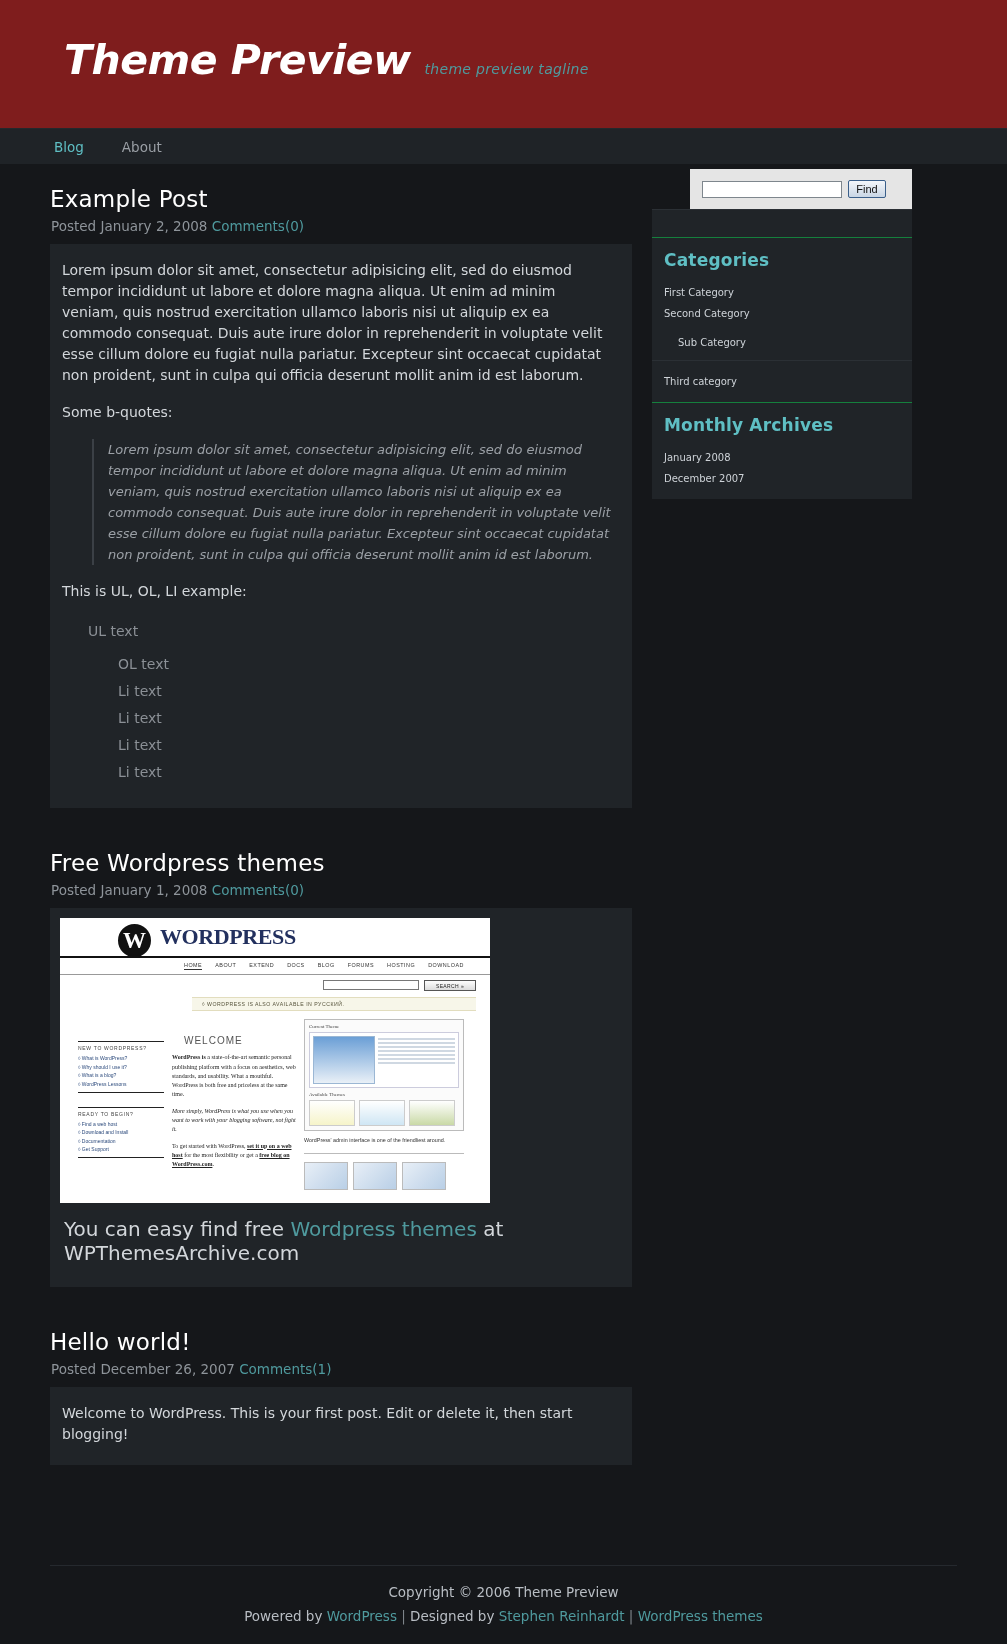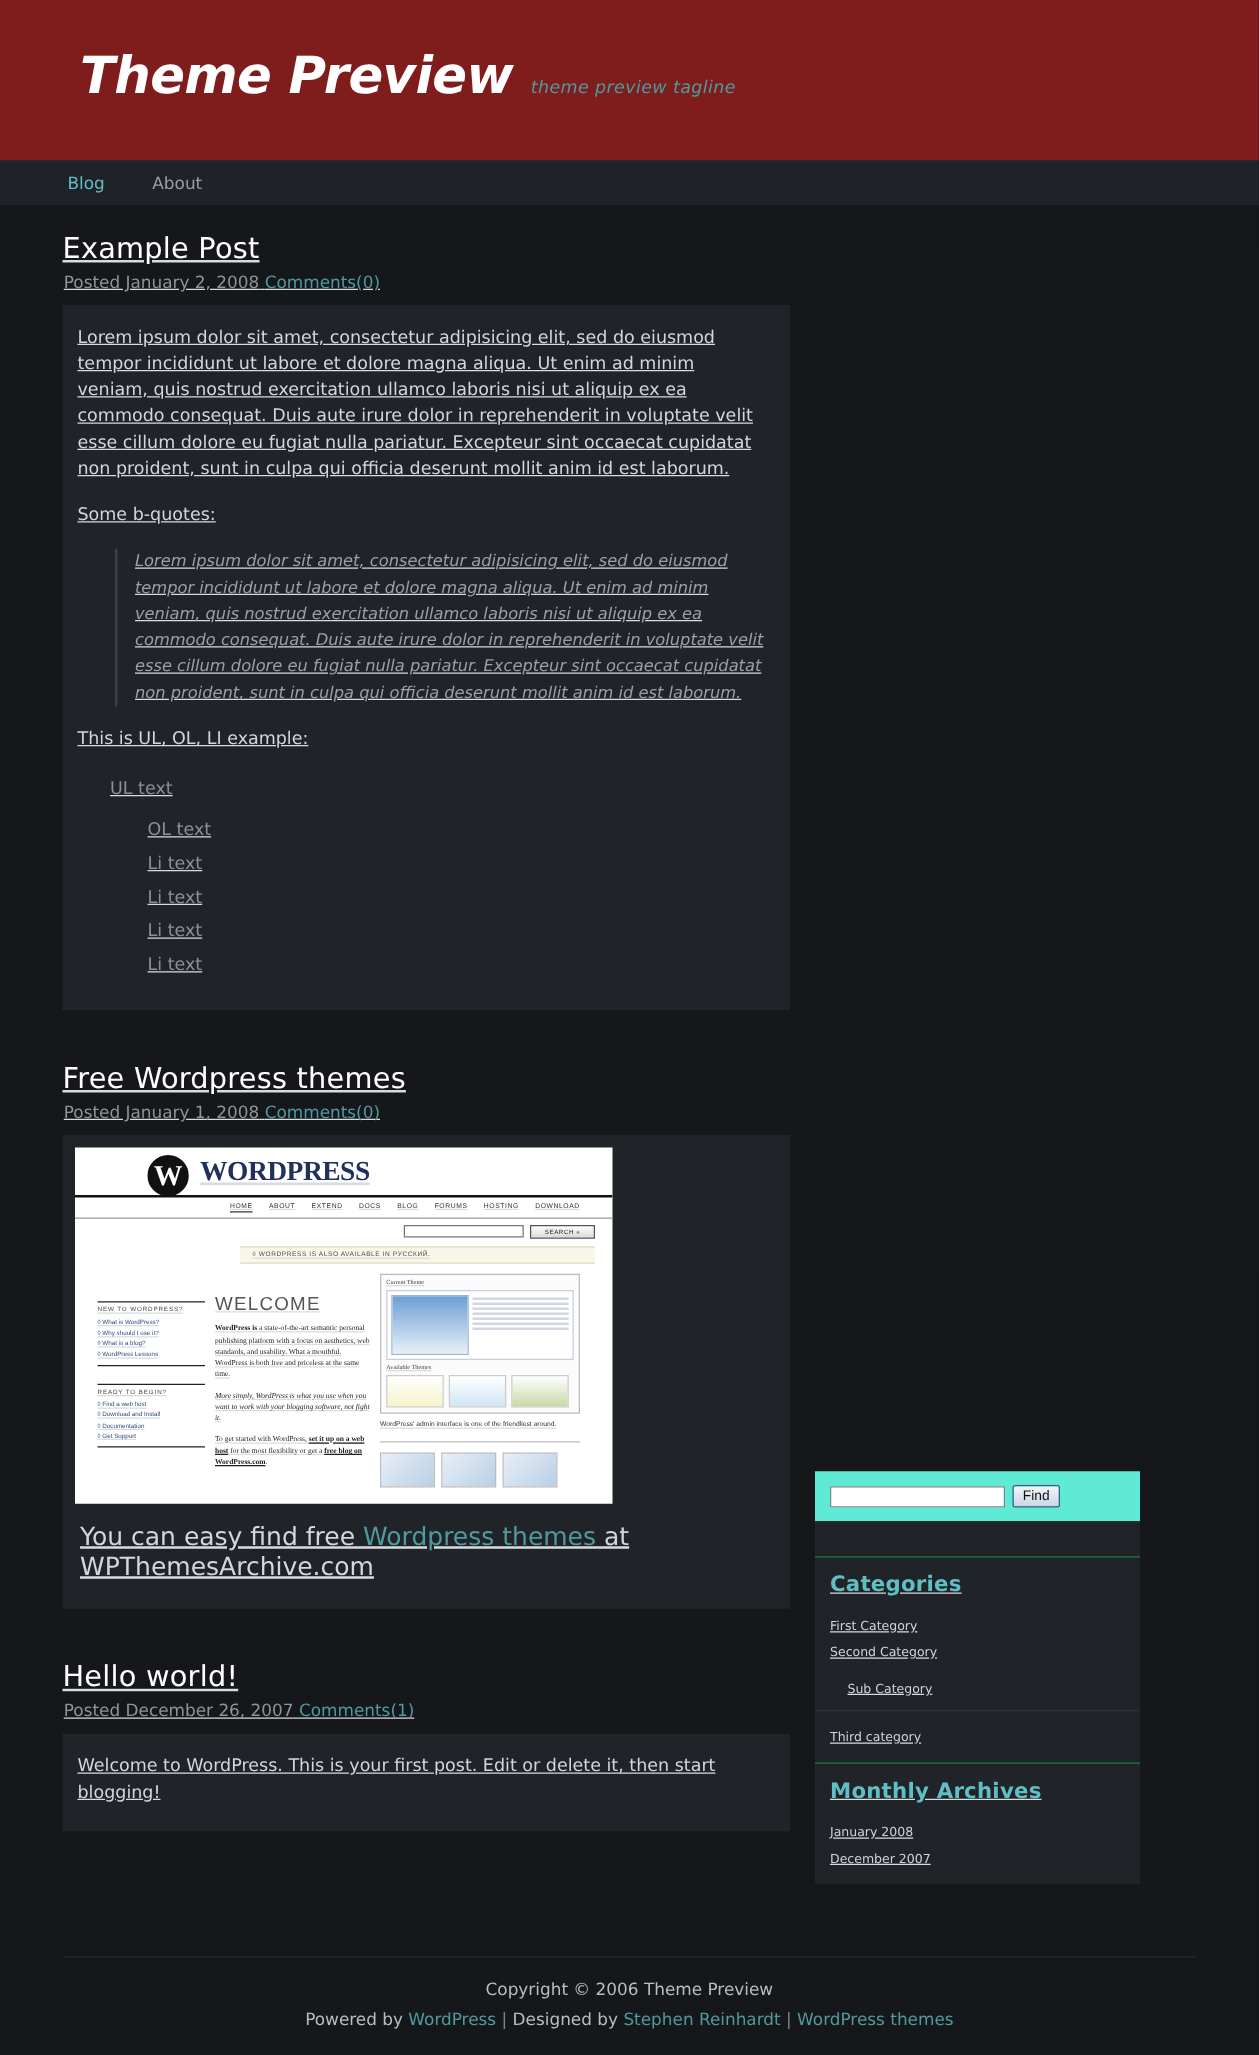--- a/index.html
+++ b/index.html
@@ -31,21 +31,21 @@
     border-top: 1px solid #24282c;
     display: flex; align-items: center; padding-left: 54px;
   }
   .nav-item {
     font-size: 13.5px; margin-right: 38px; text-decoration: none;
     color: #9a9fa5; cursor: pointer;
   }
   .nav-item.active { color: #5fbfc4; }
 
   
-  .body-wrap { display: flex; align-items: flex-end; padding: 0; text-decoration: underline; }
+  .body-wrap { display: flex; align-items: flex-start; padding: 0; }
   .content { width: 640px; padding: 22px 0 0 50px; }
   .sidebar { width: 260px; margin-left: 12px; margin-top: 5px; }
 
   
   .post { margin-bottom: 42px; }
   .post-title {
     font-size: 23px; font-weight: normal; color: #ffffff;
     margin: 0 0 6px 0; letter-spacing: 0.2px;
   }
   .post-meta { font-size: 13.5px; color: #8e949a; margin: 0 0 10px 1px; }
@@ -126,22 +126,22 @@
     color: #444; border-top: 1.6px solid #222; padding-top: 3px; margin-top: 14px;
   }
   .wp-box-head.first { margin-top: 22px; }
   .wp-list { list-style: none; margin: 3px 0 3px 0; padding: 0; }
   .wp-list li {
     font-size: 5px; font-family: "Liberation Sans", sans-serif;
     color: #2c4a7c; padding: 1.2px 0;
   }
   .wp-rule { border-bottom: 1.6px solid #222; margin-top: 4px; }
   .wp-welcome {
-    font-family: "Liberation Sans", sans-serif; font-size: 15px;
-    color: #555; letter-spacing: 1px; margin: 16px 0 7px 0;
+    font-family: "Liberation Sans", sans-serif; font-size: 10px;
+    color: #555; letter-spacing: 1px; margin: 16px 0 7px 12px;
   }
   .wp-para { font-size: 6px; line-height: 1.55; color: #222; margin: 0 0 7px 0; }
   .wp-para b { font-weight: bold; }
   .wp-para i { font-style: italic; }
   .wp-para u { text-decoration: underline; }
   .wp-admin-card { border: 1px solid #bbb; background: #fbfbfb; padding: 4px; }
   .wp-admin-card .ttl { font-size: 5px; color: #444; margin-bottom: 3px; }
   .wp-theme-prev {
     height: 56px; border: 1px solid #ccd; background: #fff;
     display: flex; gap: 3px; padding: 3px;
@@ -160,22 +160,22 @@
     color: #333; line-height: 1.5; margin-top: 5px;
   }
   .wp-thumbs { display: flex; gap: 5px; margin-top: 9px; padding-top: 8px; border-top: 1px solid #bbb; }
   .wp-thumbs div {
     width: 44px; height: 28px; border: 1px solid #bbb;
     background: linear-gradient(135deg,#e8eff7,#b9cfe6);
   }
 
   
   .side-search {
-    background: #5eead4; padding: 11px 0 11px 12px;
-    display: flex; align-items: center;
+    background: #e5e5e5; padding: 11px 0 11px 12px;
+    display: flex; align-items: center; margin-left: 38px;
   }
   .side-search input[type=text] {
     width: 140px; height: 17px; border: 1px solid #7e868d; background: #fff;
     font-family: "Liberation Sans", sans-serif; font-size: 11px; padding: 0 3px;
     border-radius: 0; color: #111;
   }
   .side-search .findbtn {
     margin-left: 6px; height: 18px; min-width: 38px; padding: 0 6px;
     border: 1px solid #3a5f8a; border-radius: 2px;
     background: linear-gradient(#f3f6fa,#c9d6e5);

